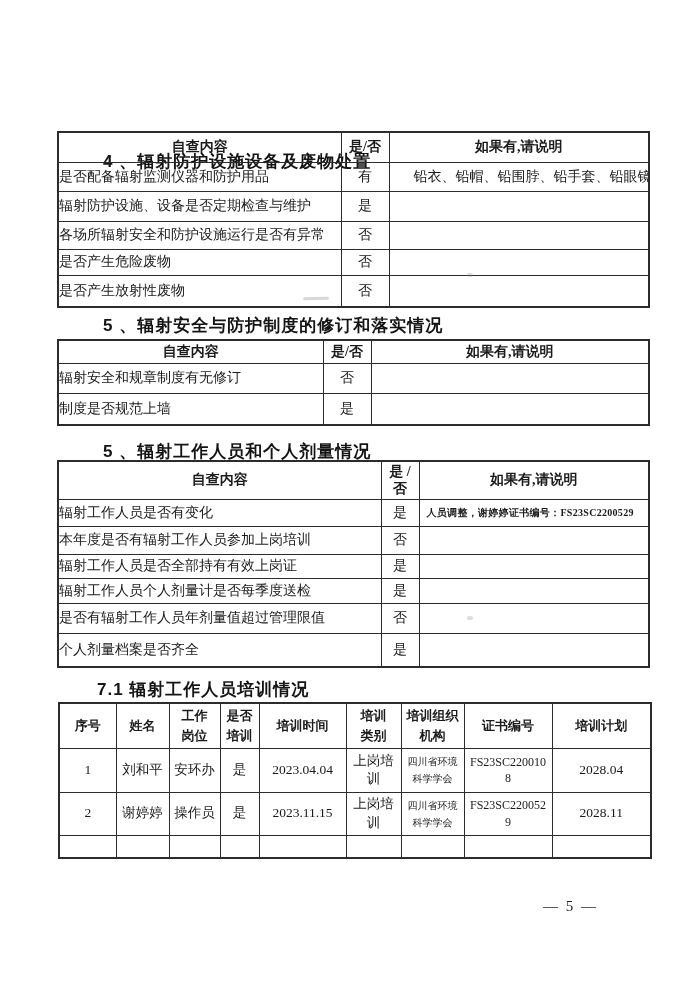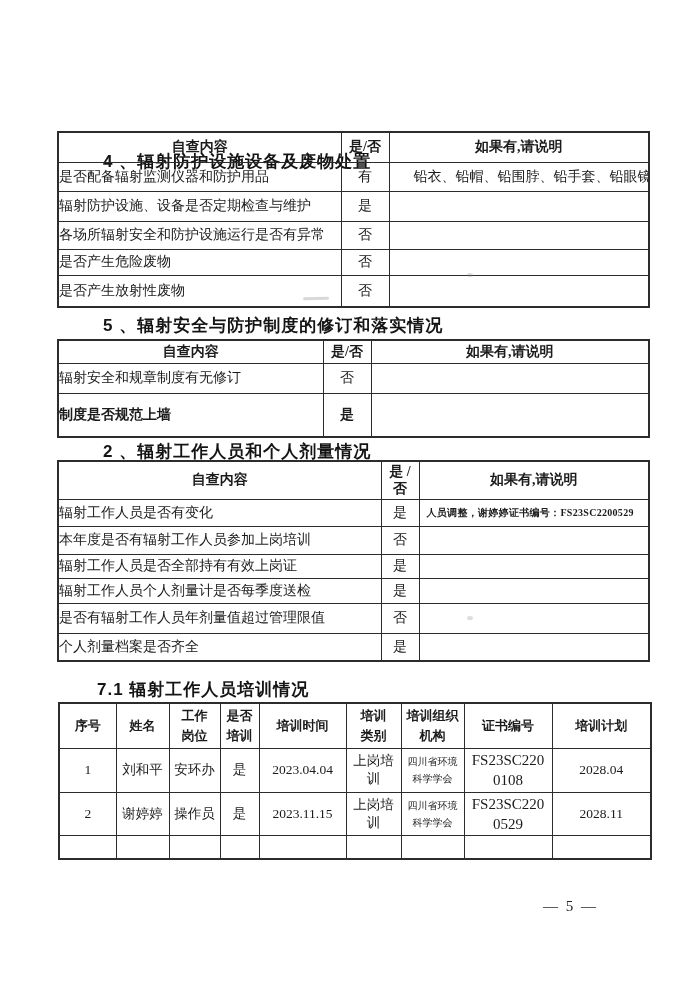--- a/index.html
+++ b/index.html
@@ -52,40 +52,40 @@
   
   .t4 thead tr { height:30px; }
   .t4 tbody tr:nth-child(1){ height:29px; }
   .t4 tbody tr:nth-child(2){ height:30px; }
   .t4 tbody tr:nth-child(3){ height:28px; }
   .t4 tbody tr:nth-child(4){ height:26px; }
   .t4 tbody tr:nth-child(5){ height:32px; }
   
   .t5 thead tr { height:23px; }
   .t5 tbody tr:nth-child(1){ height:30px; }
-  .t5 tbody tr:nth-child(2){ height:44px;font-weight:bold; }
+  .t5 tbody tr:nth-child(2){ height:32px; }
   
   .t6 thead tr { height:38px; }
   .t6 tbody tr:nth-child(1){ height:27px; }
   .t6 tbody tr:nth-child(2){ height:28px;margin-top:37px; }
   .t6 tbody tr:nth-child(3){ height:24px; }
   .t6 tbody tr:nth-child(4){ height:25px; }
   .t6 tbody tr:nth-child(5){ height:30px;margin-left:10px; }
-  .t6 tbody tr:nth-child(6){ height:28px; }
+  .t6 tbody tr:nth-child(6){ height:34px; }
   .yesno-2line span { display:block; line-height:1.25; text-align:center; }
   
   .t7 thead tr { height:45px;margin-top:16px; }
   .t7 tbody tr:nth-child(1){ height:44px; }
   .t7 tbody tr:nth-child(2){ height:43px; }
   .t7 tbody tr:nth-child(3){ height:23px; }
   .t7 th { font-size:13px; line-height:1.5; padding:2px 4px; }
   .t7 th.pad-wrap2 { padding:2px 8px; }
   .t7 td { text-align:center; font-size:13.5px; line-height:1.35; padding:1px 2px; }
   .t7 td.org  { font-size:10px; line-height:1.7; padding:1px 3px; }
-  .t7 td.cert { word-break:break-all; font-size:15px; padding:1px 4px; }
+  .t7 td.cert { word-break:break-all; font-size:12px; padding:1px 4px; }
   .t7 td.wrapcjk { padding:1px 6px; }
   .page-footer {
     position:absolute;
     font-size:15px;
     letter-spacing:2px;
     color:#222;
     white-space:nowrap;
   }
   .artifact { position:absolute; background:#8f8f8f; }
   .artifact.smudge { width:26px; height:3px; opacity:0.35; border-radius:2px; transform:rotate(-1deg); }
@@ -166,21 +166,21 @@
         <td class="explain"></td>
       </tr>
       <tr>
         <td class="content">制度是否规范上墙</td>
         <td class="yesno">是</td>
         <td class="explain"></td>
       </tr>
     </tbody>
   </table>
 
-  <div class="sec-title" style="left:103px; top:440px;">2 、辐射工作人员和个人剂量情况</div>
+  <div class="sec-title" style="left:103px; top:440px;">5 、辐射工作人员和个人剂量情况</div>
 
   <table class="doc-table t6" style="left:57px; top:460px; width:591px;">
     <colgroup>
         <col style="width:323px">
         <col style="width:38px">
         <col style="width:230px">
       </colgroup>
     <thead>
       <tr>
         <th>自查内容</th>

